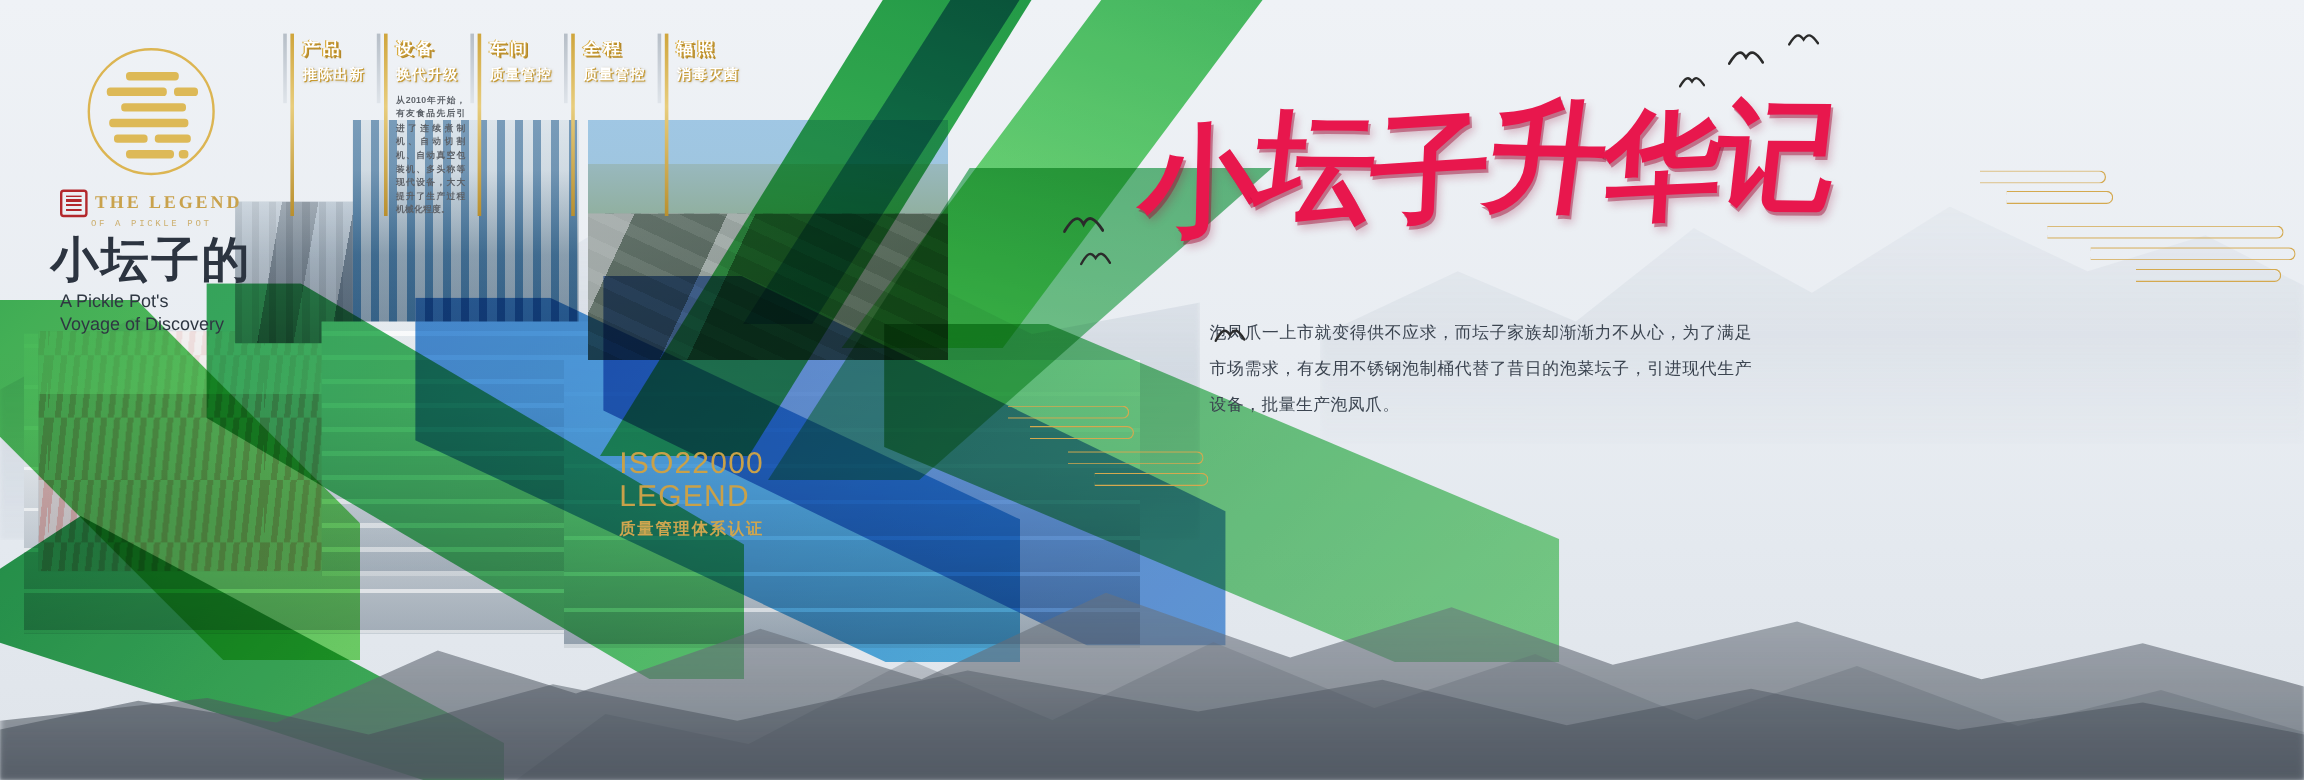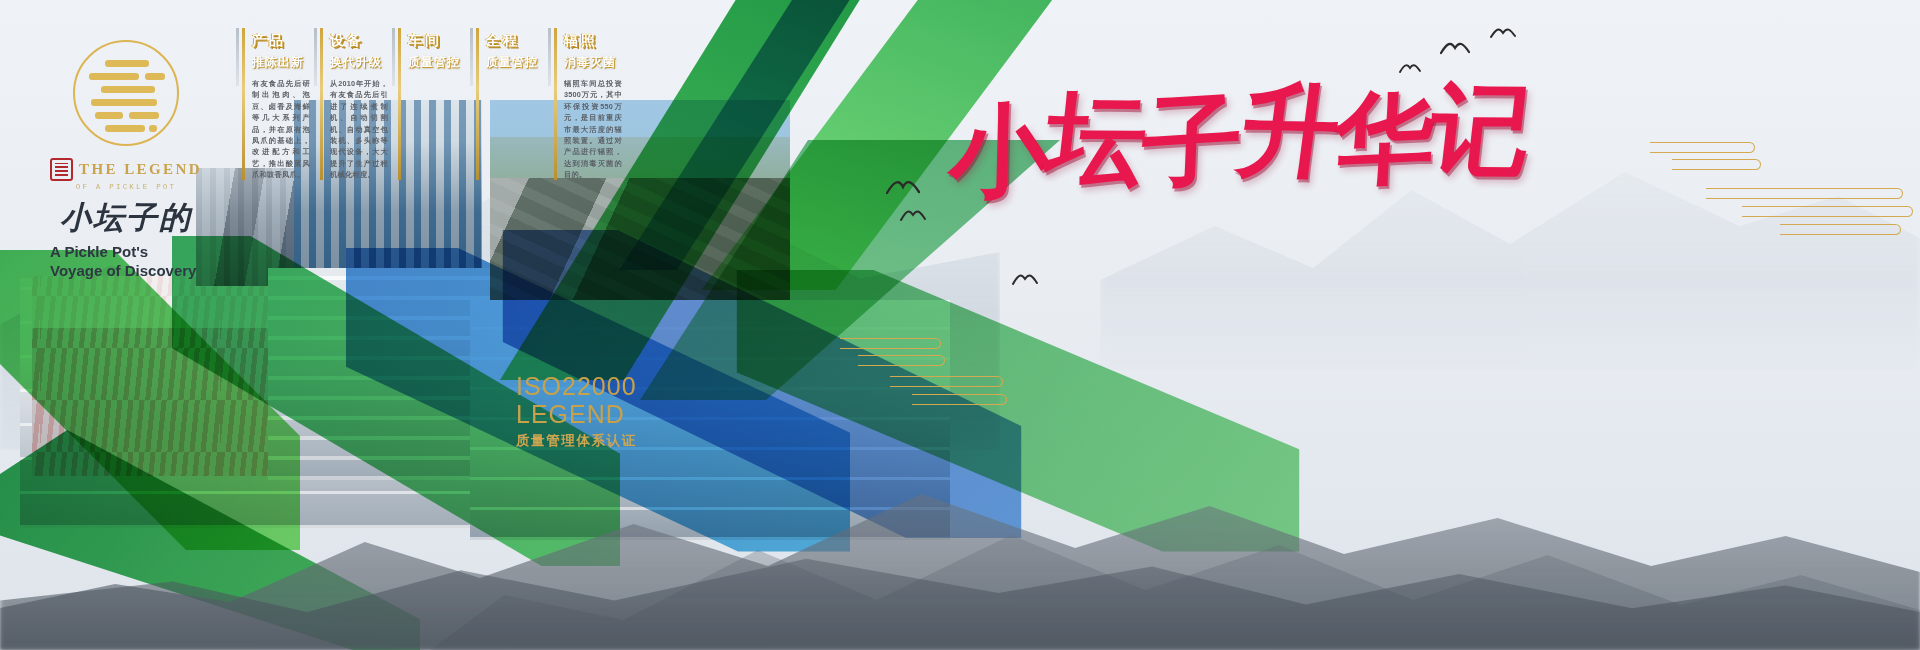--- a/index.html
+++ b/index.html
@@ -136,22 +136,22 @@
     position:relative;box-sizing:border-box;}
   .seal i{position:absolute;display:block;height:7px;border-radius:3px;background:#ddb957;}
   .legend{margin-top:12px;display:flex;align-items:center;justify-content:center;gap:6px;}
   .legend .chop{width:19px;height:19px;border:2px solid #b3282c;border-radius:3px;position:relative;flex:0 0 auto;}
   .legend .chop:after{content:"";position:absolute;left:3px;top:3px;right:3px;bottom:3px;
     background:repeating-linear-gradient(0deg,#b3282c 0 2px,transparent 2px 4px);}
   .legend .lg{font-family:"Liberation Serif","DejaVu Serif",serif;font-size:15px;letter-spacing:2.4px;
     color:#c9a24c;font-weight:700;}
   .legend-sub{font-family:Liberation Mono, monospace;font-size:7.5px;letter-spacing:2.2px;
     color:#cdb070;margin-top:2px;}
-  .cn-title{margin-top:10px;font-size:31px;line-height:33px;font-weight:700;color:#2c3440;letter-spacing:2px;font-style:italic;}
-  .en-title{margin-top:8px;font-size:15px;line-height:19px;font-weight:700;color:#2f3742;text-align:left;
+  .cn-title{margin-top:10px;font-size:40px;line-height:33px;font-weight:700;color:#2c3440;letter-spacing:2px;}
+  .en-title{margin-top:8px;font-size:15px;line-height:19px;font-weight:400;color:#2f3742;text-align:left;
     padding-left:14px;}
 
   
   .iso{position:absolute;left:516px;top:372px;}
   .iso .l1,.iso .l2{font-size:25px;line-height:28px;letter-spacing:1px;color:#c9a149;font-weight:400;}
   .iso .l3{margin-top:4px;font-size:13.5px;letter-spacing:1.6px;color:#cfa64f;font-weight:700;}
 
   
   .headline{position:absolute;left:950px;top:78px;width:560px;height:130px;
     font-size:100px;line-height:120px;font-weight:700;letter-spacing:-4px;color:#e8174d;
@@ -235,21 +235,20 @@
     <div class="en-title" style="margin-top:0">Voyage of Discovery</div>
   </div>
 
   <div class="cols">
     <div class="col" style="left:0px;">
       <span class="bar"></span>
       <div class="hd">
         <div class="t1">产品</div>
         <div class="t2">推陈出新</div>
       </div>
-      <div class="body">有友食品先后研制出泡肉、泡豆、卤香及海鲜等几大系列产品，并在原有泡凤爪的基础上，改进配方和工艺，推出酸菜风爪和豉香凤爪。</div>
     </div>
     <div class="col" style="left:78px;">
       <span class="bar"></span>
       <div class="hd">
         <div class="t1">设备</div>
         <div class="t2">换代升级</div>
       </div>
       <div class="body">从2010年开始，有友食品先后引进了连续煮制机、自动切割机、自动真空包装机、多头称等现代设备，大大提升了生产过程机械化程度。</div>
     </div>
     <div class="col" style="left:156px;">
@@ -265,34 +264,34 @@
         <div class="t1">全程</div>
         <div class="t2">质量管控</div>
       </div>
     </div>
     <div class="col" style="left:312px;">
       <span class="bar"></span>
       <div class="hd">
         <div class="t1">辐照</div>
         <div class="t2">消毒灭菌</div>
       </div>
-      <div class="body">辐照车间总投资3500万元，其中环保投资550万元，是目前重庆市最大活度的辐照装置。通过对产品进行辐照，达到消毒灭菌的目的。</div>
     </div>
   </div>
 
   <div class="iso">
     <div class="l1">ISO22000</div>
     <div class="l2">LEGEND</div>
     <div class="l3">质量管理体系认证</div>
   </div>
 
   <div class="headline">
     <span class="c0">小</span><span class="c1">坛</span><span class="c2">子</span><span class="c3">升</span><span class="c4">华</span><span class="c5">记</span>
   </div>
 
+  <div class="para">泡凤爪一上市就变得供不应求，而坛子家族却渐渐力不从心，为了满足市场需求，有友用不锈钢泡制桶代替了昔日的泡菜坛子，引进现代生产设备，批量生产泡凤爪。</div>
 
   <div class="cloud c-b">
     <b style="left:0;top:0;width:104px;"></b>
     <b style="left:22px;top:17px;width:88px;"></b>
   </div>
   <div class="cloud c-a">
     <b style="left:6px;top:0;width:196px;"></b>
     <b style="left:42px;top:18px;width:170px;"></b>
     <b style="left:80px;top:36px;width:120px;"></b>
   </div>

